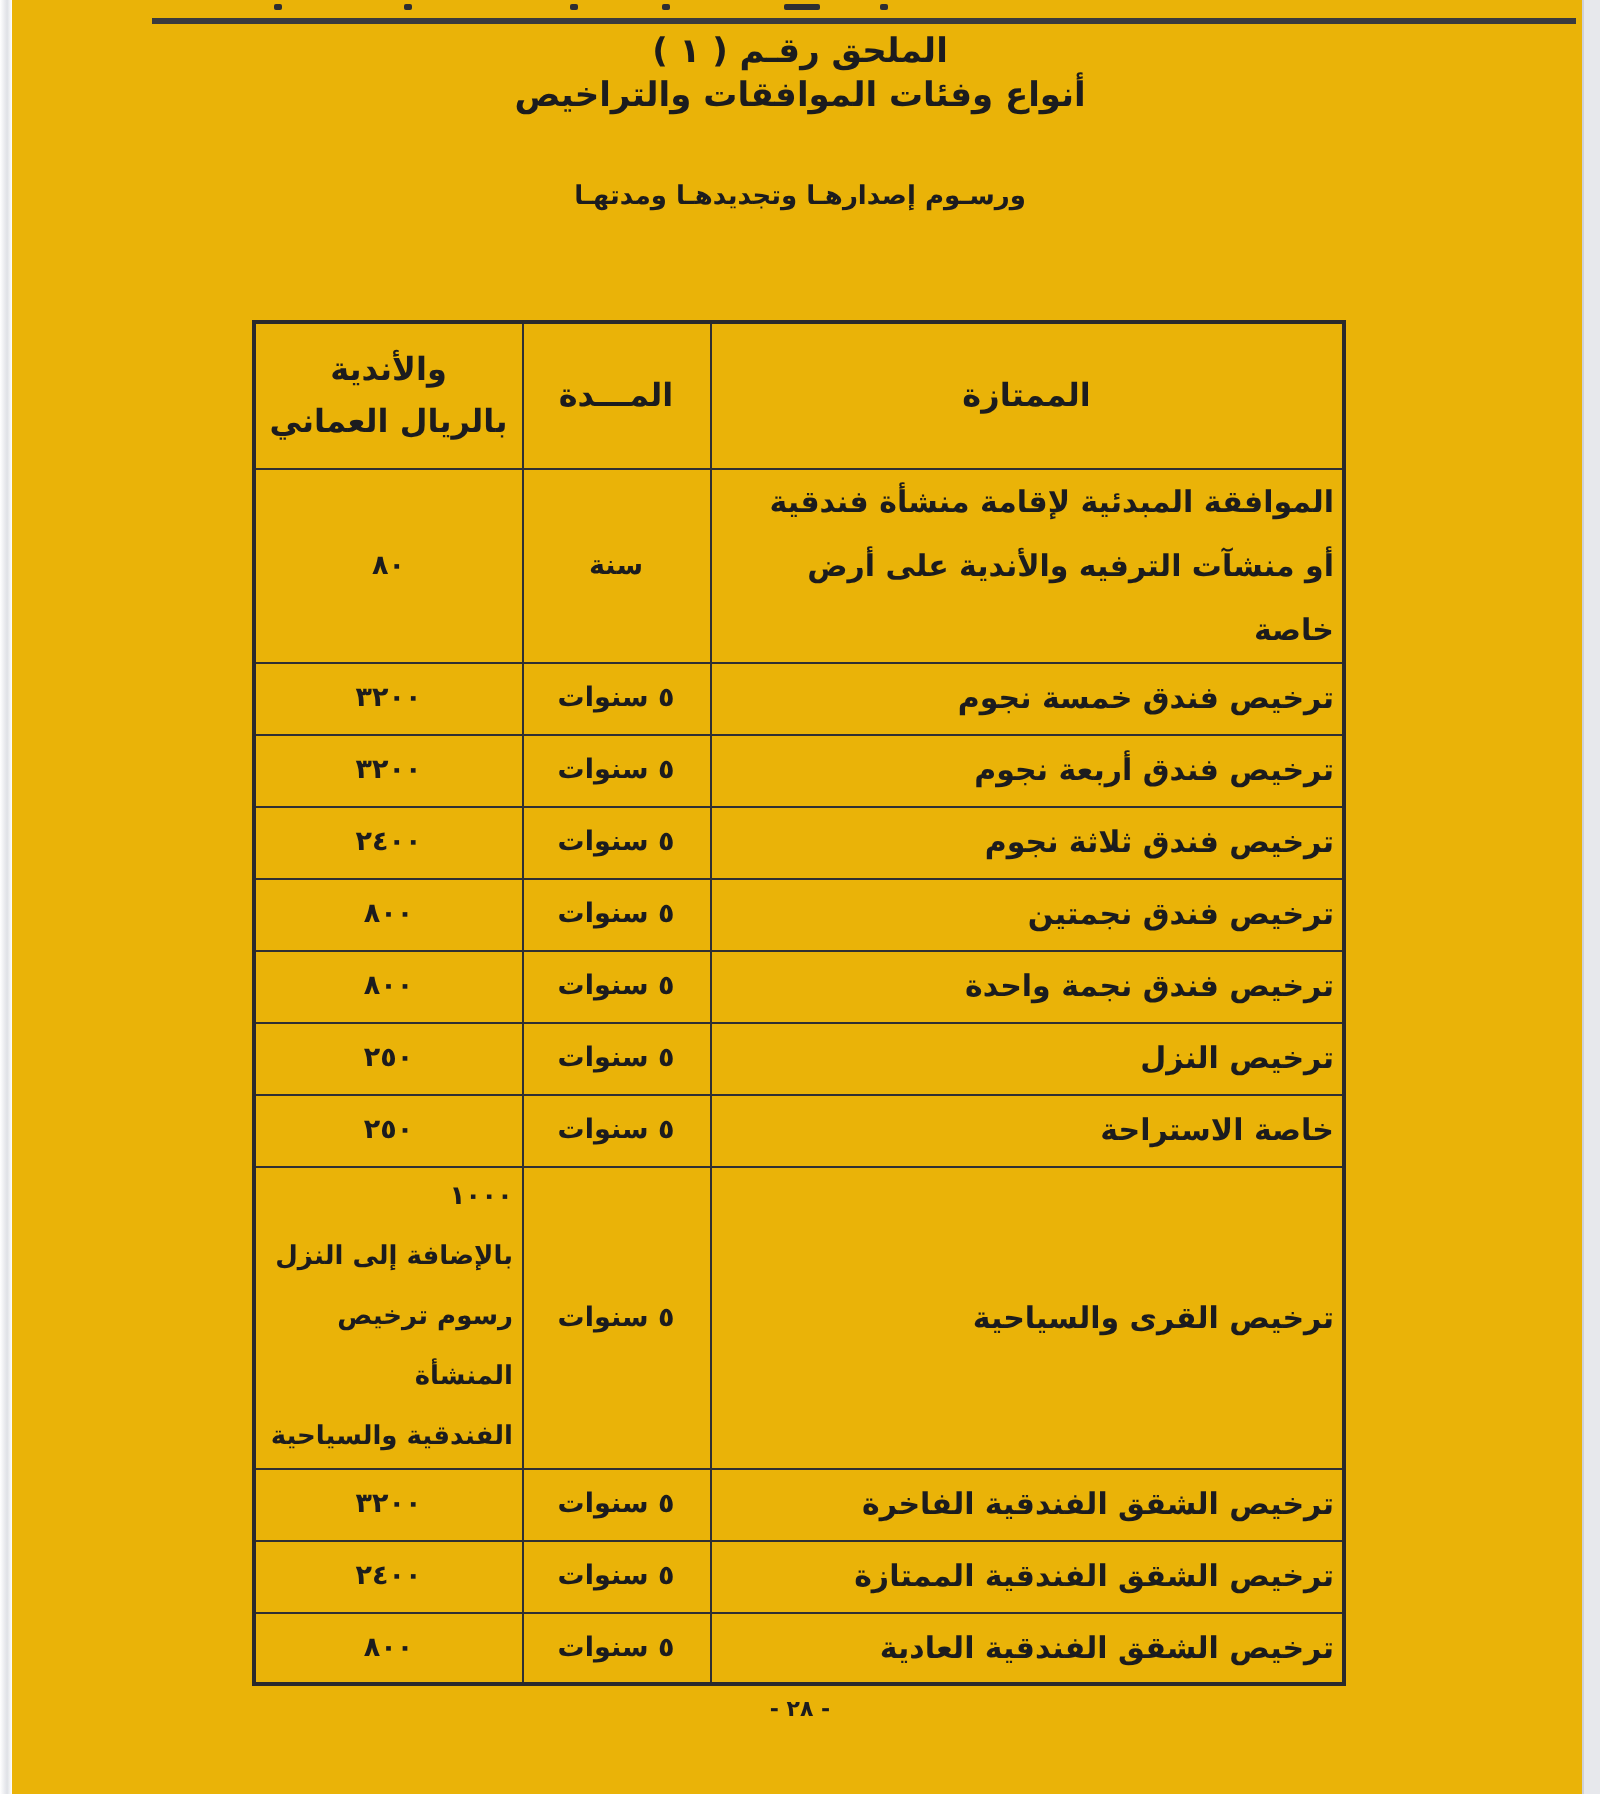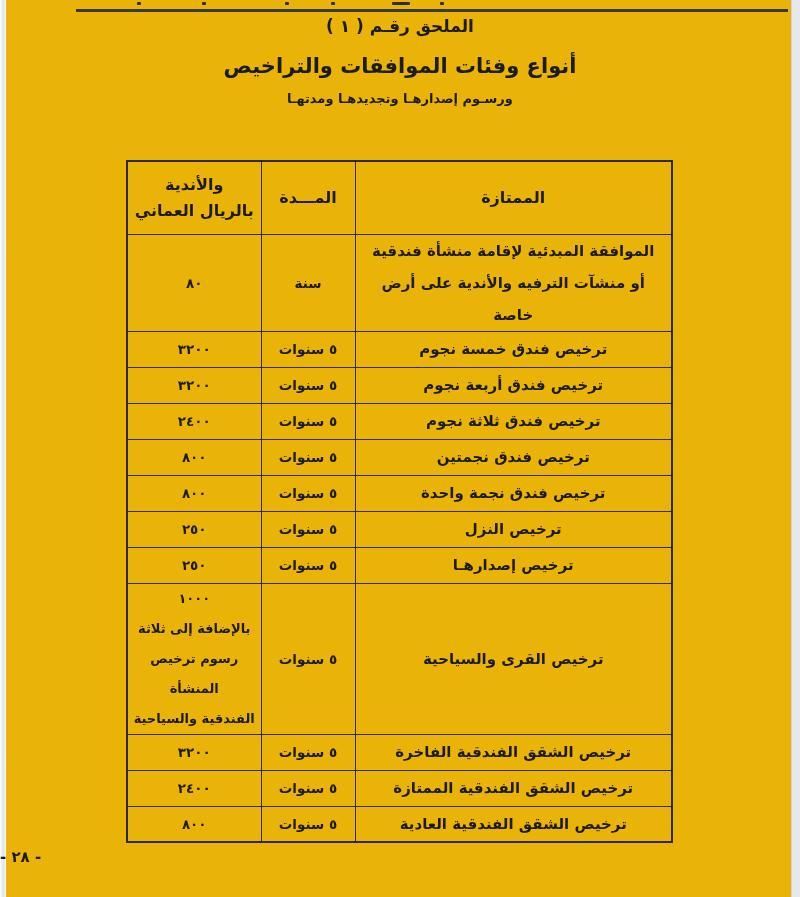--- a/index.html
+++ b/index.html
@@ -33,21 +33,21 @@
 
   
   .toprule {
     position: absolute; top: 9px; left: 76px; width: 712px; height: 2px;
     border-top: 2.5px solid #3a3a3e;
     border-bottom: 1.5px solid #3a3a3e;
   }
 
   .title-line { position: absolute; width: 100%; text-align: center; direction: rtl; }
   .title-1 { top: 16px;  font-size: 17px; }
-  .title-2 { top: 54px;  font-size: 21px; }
+  .title-2 { top: 38px;  font-size: 17px; }
   .title-3 { top: 91px;  font-size: 13px; }
 
   table.fees {
     position: absolute; left: 126px; top: 160px;
     width: 547px; height: 640px;
     border-collapse: collapse;
     border: 2.5px solid #2a2a2c;
     direction: rtl;
     table-layout: fixed;
   }
@@ -63,31 +63,31 @@
 
   thead tr { height: 73px; }
   thead th { font-size: 16px; border-bottom: 5px double #2f2f33; }
   thead th .hline { line-height: 26px; }
 
   tbody tr { height: 36px; }
   tbody tr.row-tall2 { height: 72px; }
   tbody tr.row-tall4 { height: 133px; }
 
   td.col-type { font-size: 15px; }
-  td.col-type .cell-line { line-height: 22px; }
+  td.col-type .cell-line { line-height: 22px; text-align: right; }
   tr.row-tall2 td.col-type .cell-line { line-height: 32px; }
 
   td.col-duration { font-size: 13.5px; }
   td.col-fee { font-size: 13.5px; letter-spacing: 1px; margin-left: 16px; }
-  tr.row-tall4 td.col-fee { font-size: 13px; letter-spacing: 0; }
+  tr.row-tall4 td.col-fee { font-size: 13px; letter-spacing: 0; text-align: right; }
   tr.row-tall4 td.col-fee .cell-line { line-height: 30px; }
 
   .pagenum {
     position: absolute; top: 848px; width: 100%;
-    text-align: left; font-size: 15px; letter-spacing: 1px;
+    text-align: center; font-size: 11px; letter-spacing: 1px;
     direction: ltr;
   }
 </style>
 </head>
 <body>
 
 <div class="page">
 
   <div class="edge-left"></div>
   <div class="edge-right"></div>
@@ -201,39 +201,39 @@
           </td>
           <td class="col-duration">
             <div class="cell-line">٥ سنوات</div>
           </td>
           <td class="col-fee">
             <div class="cell-line">٢٥٠</div>
           </td>
         </tr>
         <tr>
           <td class="col-type">
-            <div class="cell-line">ترخيص إصدارهـا</div>
+            <div class="cell-line">خاصة الاستراحة</div>
           </td>
           <td class="col-duration">
             <div class="cell-line">٥ سنوات</div>
           </td>
           <td class="col-fee">
             <div class="cell-line">٢٥٠</div>
           </td>
         </tr>
         <tr class="row-tall4">
           <td class="col-type">
             <div class="cell-line">ترخيص القرى والسياحية</div>
           </td>
           <td class="col-duration">
             <div class="cell-line">٥ سنوات</div>
           </td>
           <td class="col-fee">
             <div class="cell-line">١٠٠٠</div>
-            <div class="cell-line">بالإضافة إلى ثلاثة</div>
+            <div class="cell-line">بالإضافة إلى النزل</div>
             <div class="cell-line">رسوم ترخيص المنشأة</div>
             <div class="cell-line">الفندقية والسياحية</div>
           </td>
         </tr>
         <tr>
           <td class="col-type">
             <div class="cell-line">ترخيص الشقق الفندقية الفاخرة</div>
           </td>
           <td class="col-duration">
             <div class="cell-line">٥ سنوات</div>

